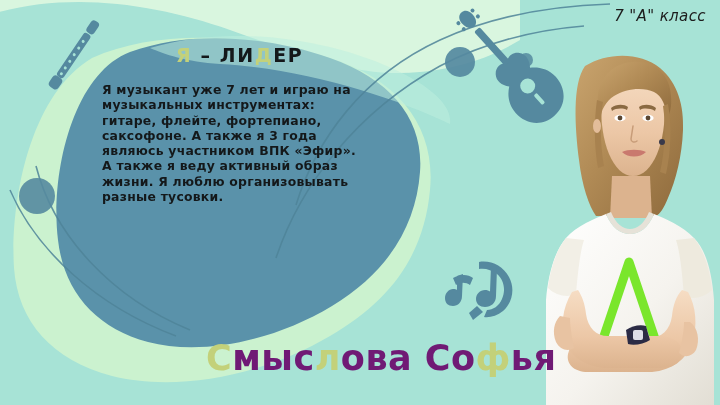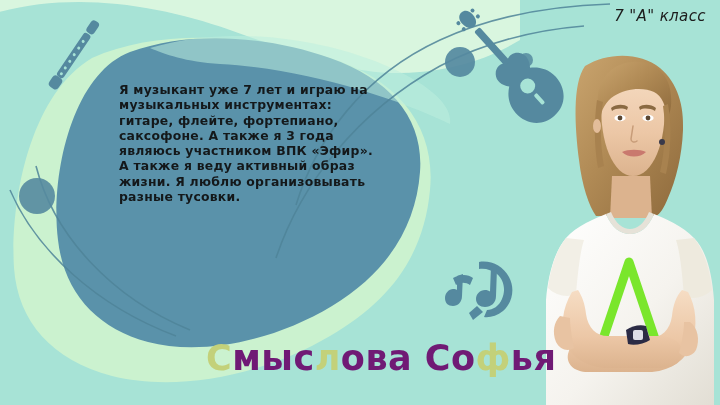--- a/index.html
+++ b/index.html
@@ -47,21 +47,21 @@
     font-size: 19px;
     letter-spacing: 1.6px;
     white-space: nowrap;
     line-height: 1;
   }
   #headline .dk { color: #14181a; }
   #headline .gr { color: #c3d17a; }
 
   
   #body-text {
-    left: 119px;
+    left: 102px;
     top: 82px;
     width: 300px;
     font-family: "DejaVu Sans", sans-serif;
     font-weight: bold;
     font-size: 12.4px;
     line-height: 15.3px;
     color: #14181a;
     letter-spacing: 0.25px;
     white-space: pre-line;
   }
@@ -257,20 +257,21 @@
       <g>
         <path fill="#2b2b45" d="M 626,330 C 632,326 640,324 646,326 L 650,340
                  C 644,344 634,346 628,344 Z"></path>
         <rect x="633" y="330" width="10" height="10" rx="2" fill="#dedee8"></rect>
       </g>
     </g>
   </svg>
 
   <div class="txt-layer" id="class-label">7 "А" класс</div>
 
+  <div class="txt-layer" id="headline"><span class="gr">Я</span><span class="dk"> – ЛИ</span><span class="gr">Д</span><span class="dk">ЕР</span></div>
 
   <div class="txt-layer" id="body-text">Я музыкант уже 7 лет и играю на
 музыкальных инструментах:
 гитаре, флейте, фортепиано,
 саксофоне. А также я 3 года
 являюсь участником ВПК «Эфир».
 А также я веду активный образ
 жизни. Я люблю организовывать
 разные тусовки.</div>
 

